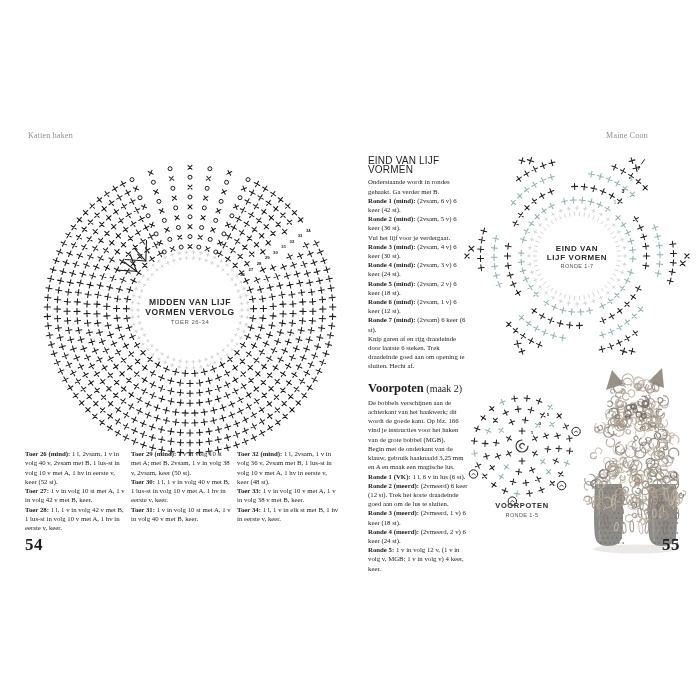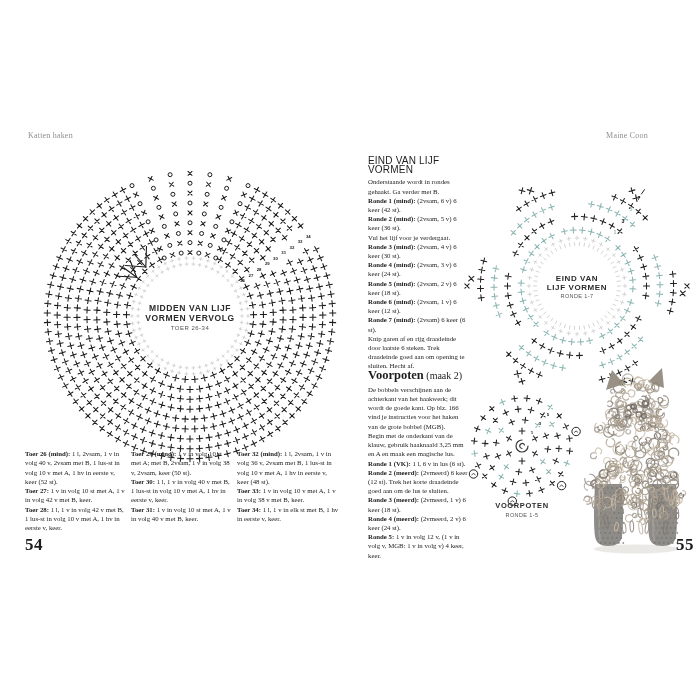--- a/index.html
+++ b/index.html
@@ -4,33 +4,33 @@
 <style>
   *{margin:0;padding:0;box-sizing:border-box}
   html,body{width:700px;height:700px;background:#ffffff;overflow:hidden;
     font-family:"Liberation Serif",serif;color:#1d1d1d}
   .spread{position:relative;width:700px;height:644px;background:#fff}
   .running-head{position:absolute;font-size:8px;color:#8f8f8f;letter-spacing:.2px}
   #head-left{left:28px;top:131px}
   #head-right{left:597px;top:131px;width:60px;text-align:center}
   .pagenum{position:absolute;font-size:17px;font-weight:bold;letter-spacing:.5px}
   #pg-left{left:25px;top:535px}
-  #pg-right{left:676px;top:535px}
+  #pg-right{left:662px;top:535px}
   .svgbox{position:absolute}
-  #left-diagram-box{left:15px;top:166px}
-  #flower-box{left:455px;top:164px}
+  #left-diagram-box{left:15px;top:160px}
+  #flower-box{left:455px;top:134px}
   #paw-box{left:452px;top:388px}
   #cat-box{left:572px;top:366px}
   .col{position:absolute;top:449px;width:102px;font-size:6.8px;line-height:9.3px}
   #col1{left:25px}#col2{left:131px}#col3{left:237px}
   .col p,.rp p{margin:0}
   .rp{position:absolute;left:368px;top:156px;width:101px;font-size:6.8px;line-height:9.2px}
   .sec-title{font-family:"Liberation Sans",sans-serif;font-weight:normal;font-size:10px;
     letter-spacing:.2px;margin-bottom:3px}
-  .vp-title{font-size:12.5px;font-weight:bold;margin-top:0;margin-bottom:5px}
+  .vp-title{font-size:12.5px;font-weight:bold;margin-top:13px;margin-bottom:5px}
   .vp-suffix{font-weight:normal;font-size:10px}
   svg text{font-family:"Liberation Sans",sans-serif}
   .ctr1{font-weight:bold;letter-spacing:.6px;fill:#2b2b2b}
   .ctr3{fill:#555}
 </style>
 </head>
 <body>
 
 <div class="spread">
 

